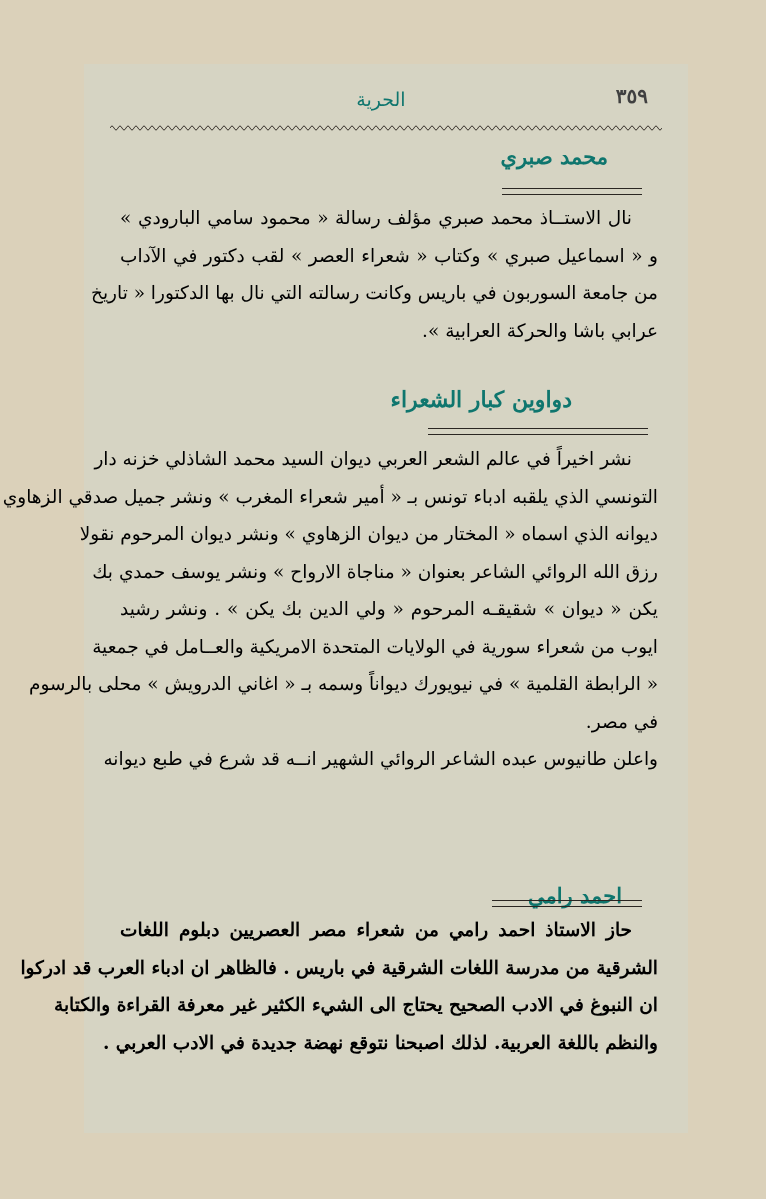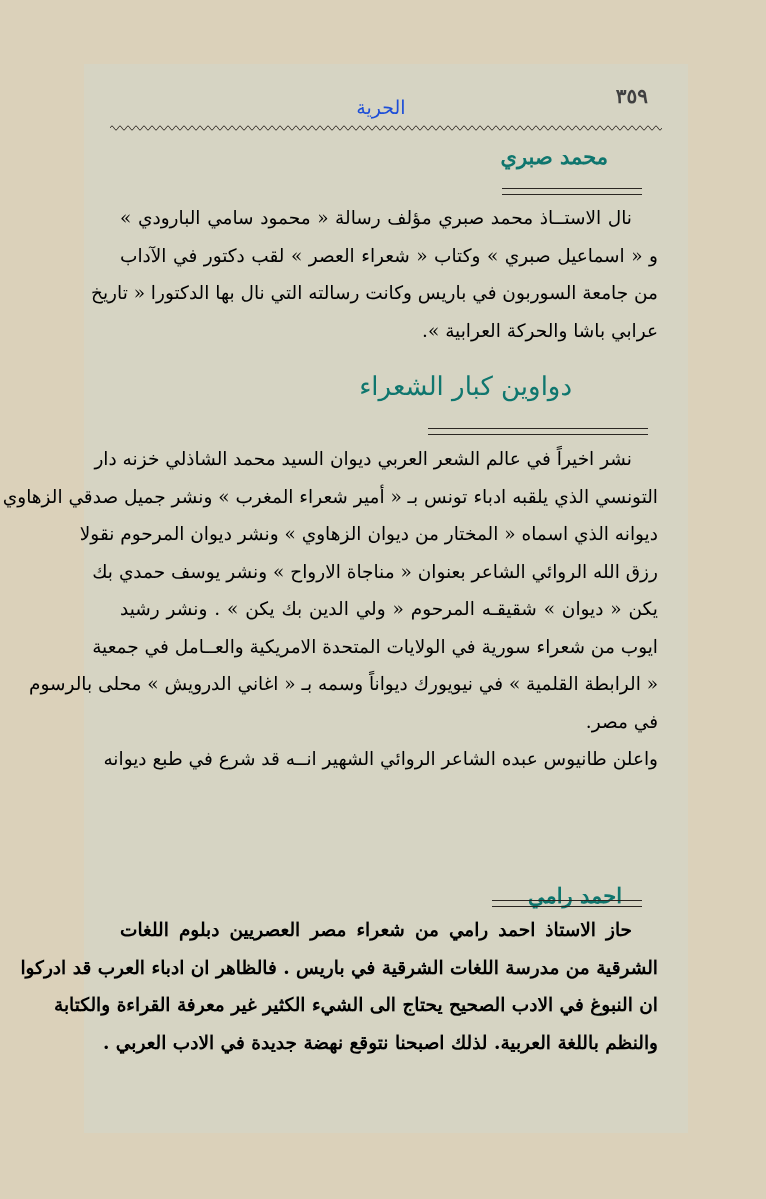--- a/index.html
+++ b/index.html
@@ -25,23 +25,23 @@
   }
   .page-number {
     position: absolute;
     right: 0; top: 0;
     font-size: 20px; font-weight: bold;
     color: #404040;
   }
   .journal-title {
     position: absolute;
     left: 50%; transform: translateX(-50%);
-    top: 12px;
+    top: 4px;
     font-size: 19px;
-    color: #1d4ed8;
+    color: #0f766e;
   }
   .wavy-rule {
     position: absolute;
     left: 26px; right: 26px; top: 60px;
     height: 8px;
   }
   .section-heading {
     position: absolute;
     direction: rtl;
     font-size: 21px;
@@ -86,21 +86,21 @@
   <div class="section-heading" style="right:80px; top:80px;">محمد صبري</div>
   <div class="double-rule" style="right:46px; width:140px; top:124px;"></div>
 
   <div class="paragraph" style="top:135px;">
     <span class="line indent">نال الاستــاذ محمد صبري مؤلف رسالة « محمود سامي البارودي »</span>
     <span class="line">و « اسماعيل صبري » وكتاب « شعراء العصر » لقب دكتور في الآداب</span>
     <span class="line">من جامعة السوربون في باريس وكانت رسالته التي نال بها الدكتورا « تاريخ</span>
     <span class="line last">عرابي باشا والحركة العرابية ».</span>
   </div>
 
-  <div class="section-heading" style="right:116px; top:307px; font-weight:normal; font-size:26px;">دواوين كبار الشعراء</div>
+  <div class="section-heading" style="right:116px; top:322px; font-weight:bold; font-size:22px;">دواوين كبار الشعراء</div>
   <div class="double-rule" style="right:40px; width:220px; top:364px;"></div>
 
   <div class="paragraph" style="top:376px;">
     <span class="line indent">نشر اخيراً في عالم الشعر العربي ديوان السيد محمد الشاذلي خزنه دار</span>
     <span class="line">التونسي الذي يلقبه ادباء تونس بـ « أمير شعراء المغرب » ونشر جميل صدقي الزهاوي</span>
     <span class="line">ديوانه الذي اسماه « المختار من ديوان الزهاوي » ونشر ديوان المرحوم نقولا</span>
     <span class="line">رزق الله الروائي الشاعر بعنوان « مناجاة الارواح » ونشر يوسف حمدي بك</span>
     <span class="line">يكن « ديوان » شقيقـه المرحوم « ولي الدين بك يكن » . ونشر رشيد</span>
     <span class="line">ايوب من شعراء سورية في الولايات المتحدة الامريكية والعــامل في جمعية</span>
     <span class="line">« الرابطة القلمية » في نيويورك ديواناً وسمه بـ « اغاني الدرويش » محلى بالرسوم</span>

